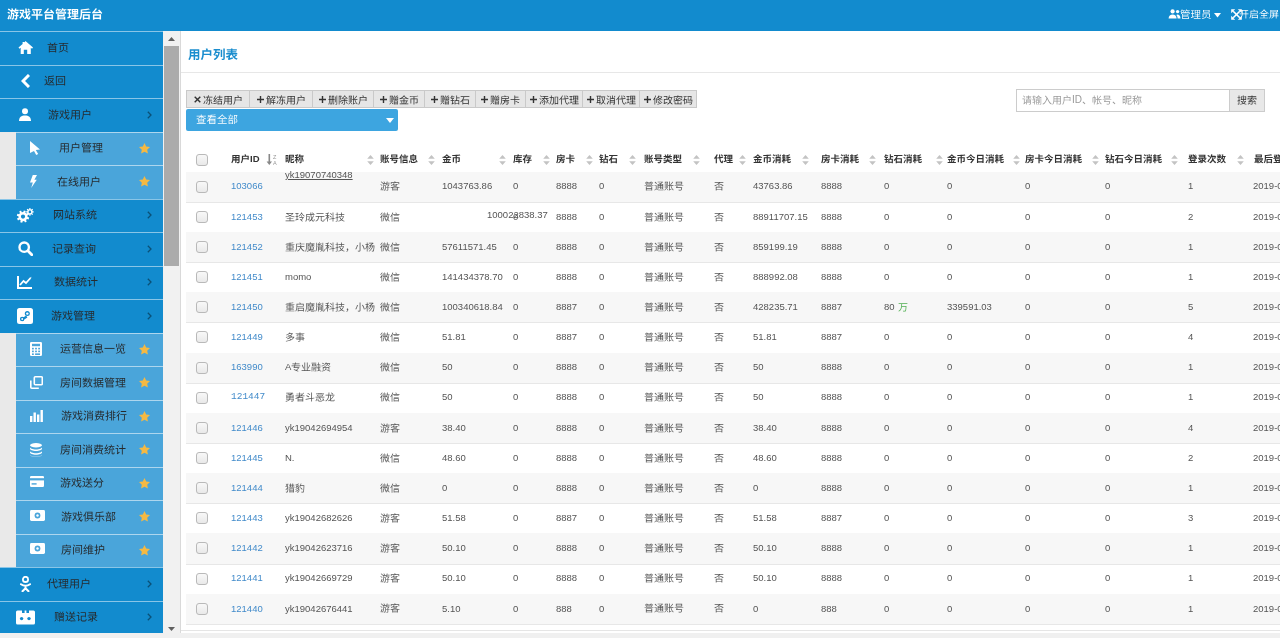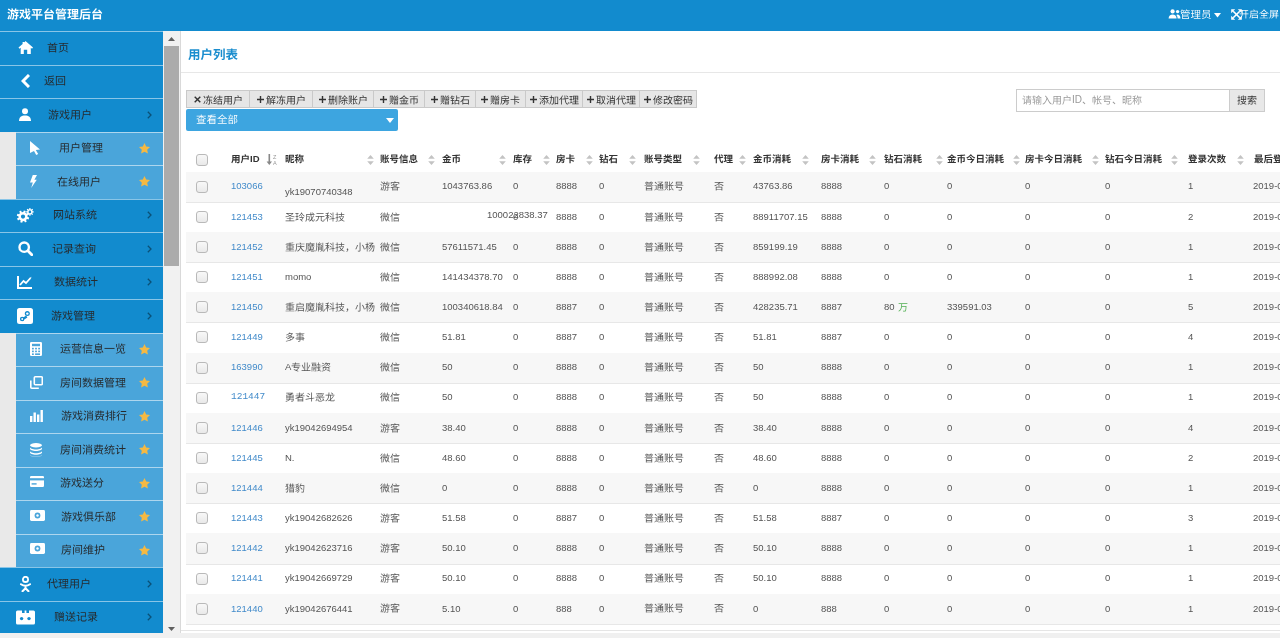--- a/index.html
+++ b/index.html
@@ -1010,21 +1010,21 @@
 <div class="a" style="left:1237px;top:154.5px;width:7px;height:10px;">
     <svg width="7" height="10" viewBox="0 0 7 10" fill="#c3c3c3">
       <path d="M3.5 0L6.8 3.8H0.2zM3.5 10L0.2 6.2h6.6z"></path>
     </svg>
   </div>
 <div class="a" style="left:186px;top:171.6px;width:1094px;height:1px;background:#ddd;"></div>
 <div class="a" style="left:186px;top:171.6px;width:1094px;height:30.15px;background:#f7f7f7;"></div>
 <div class="a" style="left:186px;top:201.8px;width:1094px;height:1px;background:#e7e7e7;"></div>
 <div class="a" style="left:196px;top:180.67px;width:12px;height:12px;background:linear-gradient(#f8f8f8,#e9e9e9);border:1px solid #b9b9b9;border-radius:3px;box-sizing:border-box;"></div>
 <div class="a" style="left:231px;top:181.42px;font-size:9.5px;line-height:9.5px;color:#428bca;white-space:pre;">103066</div>
-<div class="a" style="left:285px;top:187px;font-size:9.5px;line-height:9.5px;color:#555;white-space:pre;">yk19070740348</div>
+<div class="a" style="left:285px;top:170px;font-size:9.5px;line-height:9.5px;color:#555;white-space:pre;text-decoration:underline;">yk19070740348</div>
 <div class="a" style="left:380px;top:181.37px;">
     <svg style="display:block;" width="20.0" height="10" viewBox="0 -880 2000 1000" fill="#555">
       <use href="#r28216" x="0"></use>
       <use href="#r23458" x="1000"></use>
     </svg>
   </div>
 <div class="a" style="left:442px;top:181.42px;font-size:9.5px;line-height:9.5px;color:#555;white-space:pre;">1043763.86</div>
 <div class="a" style="left:513px;top:181.42px;font-size:9.5px;line-height:9.5px;color:#555;white-space:pre;">0</div>
 <div class="a" style="left:556px;top:181.42px;font-size:9.5px;line-height:9.5px;color:#555;white-space:pre;">8888</div>
 <div class="a" style="left:599px;top:181.42px;font-size:9.5px;line-height:9.5px;color:#555;white-space:pre;">0</div>

